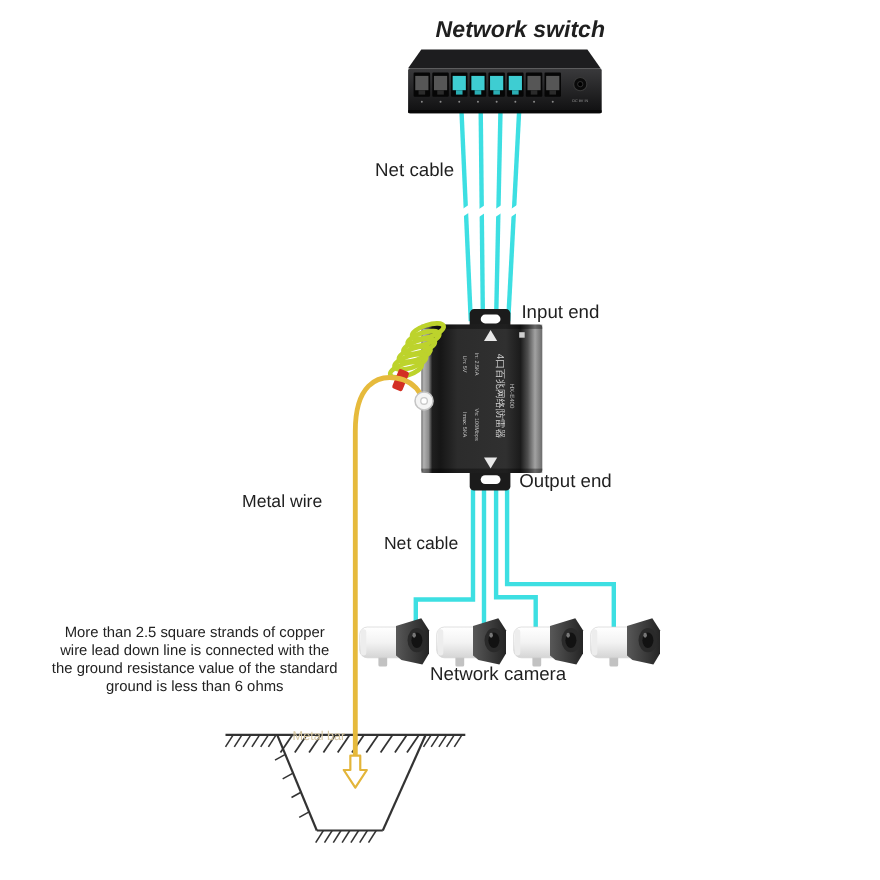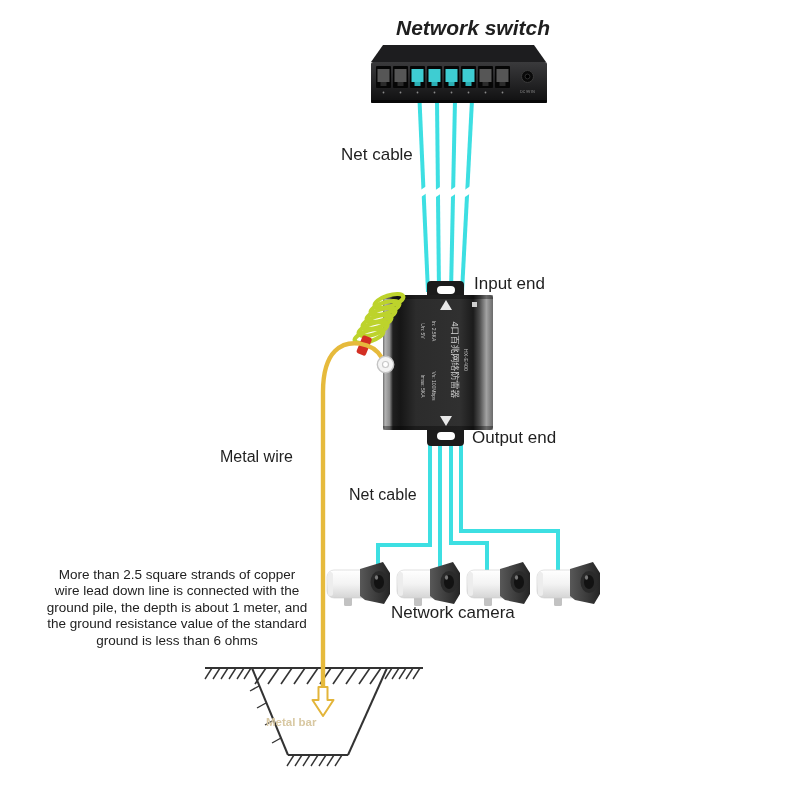--- a/index.html
+++ b/index.html
@@ -249,19 +249,18 @@
   <div class="lbl title" style="left:396px;top:16px;">Network switch</div>
   <div class="lbl big" style="left:341px;top:145px;">Net cable</div>
   <div class="lbl big" style="left:474px;top:274px;">Input end</div>
   <div class="lbl big" style="left:472px;top:428px;">Output end</div>
   <div class="lbl mid" style="left:220px;top:448px;">Metal wire</div>
   <div class="lbl mid" style="left:349px;top:486px;">Net cable</div>
   <div class="lbl big" style="left:391px;top:603px;">Network camera</div>
   <div class="note">
     <div>More than 2.5 square strands of copper</div>
     <div>wire lead down line is connected with the</div>
-    <div>ground pile, the depth is about 1 meter, and</div>
     <div>the ground resistance value of the standard</div>
     <div>ground is less than 6 ohms</div>
   </div>
-  <div class="lbl metal" style="left:266px;top:716px;color:#d8c8a2;font-weight:bold;">Metal bar</div>
+  <div class="lbl metal" style="left:266px;top:664px;color:#d8c8a2;">Metal bar</div>
 
 </div>
 
 </body></html>

